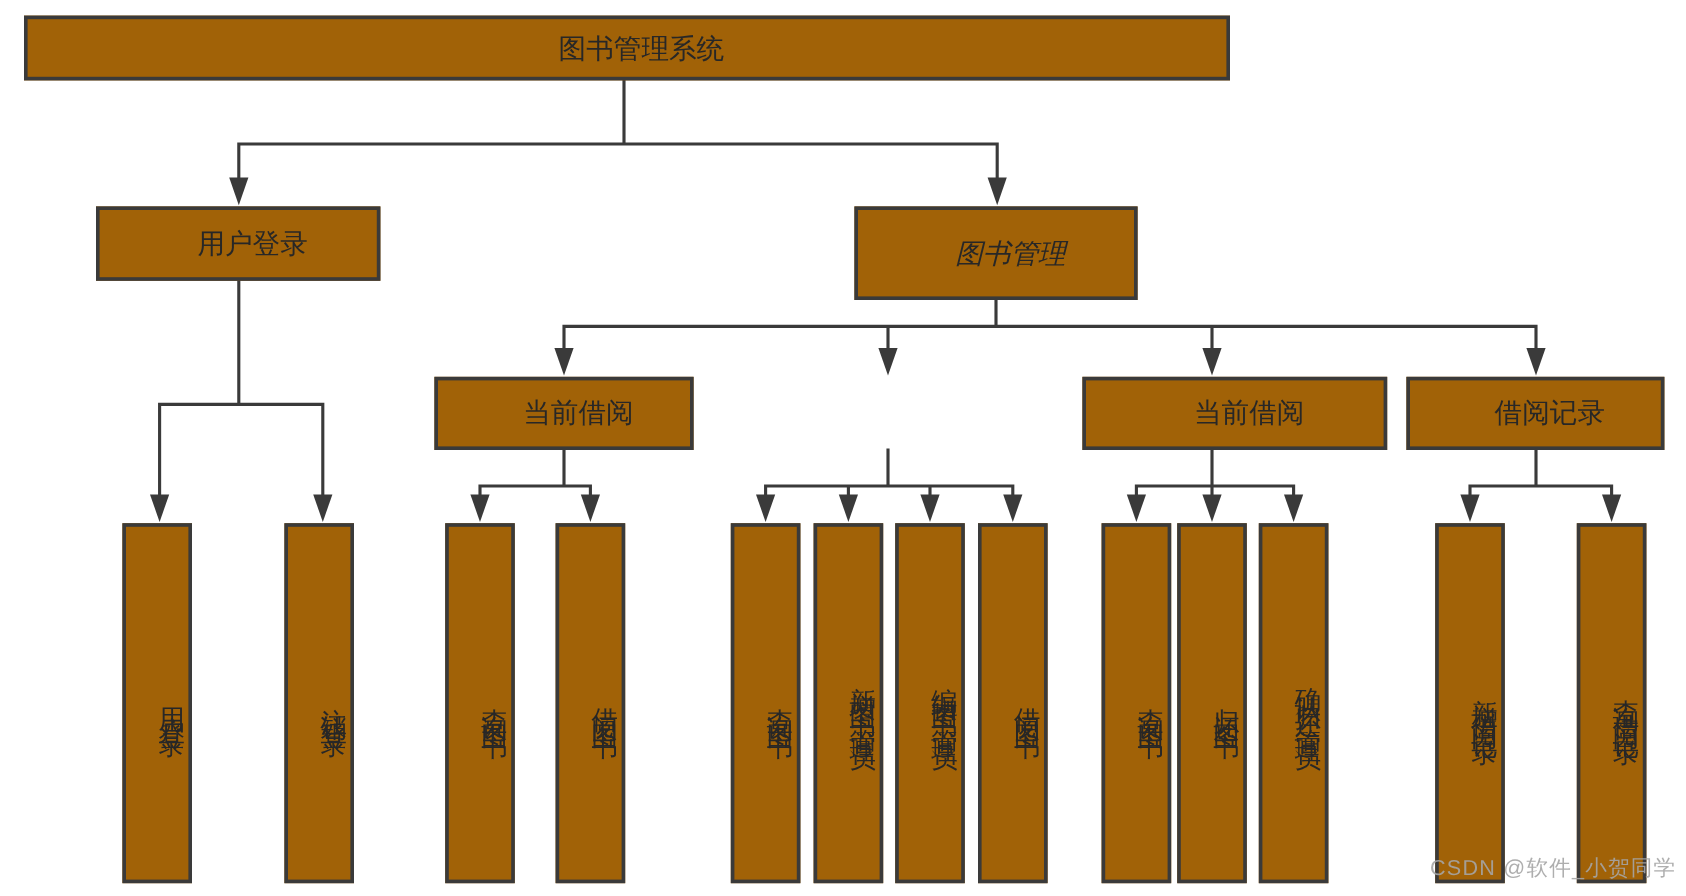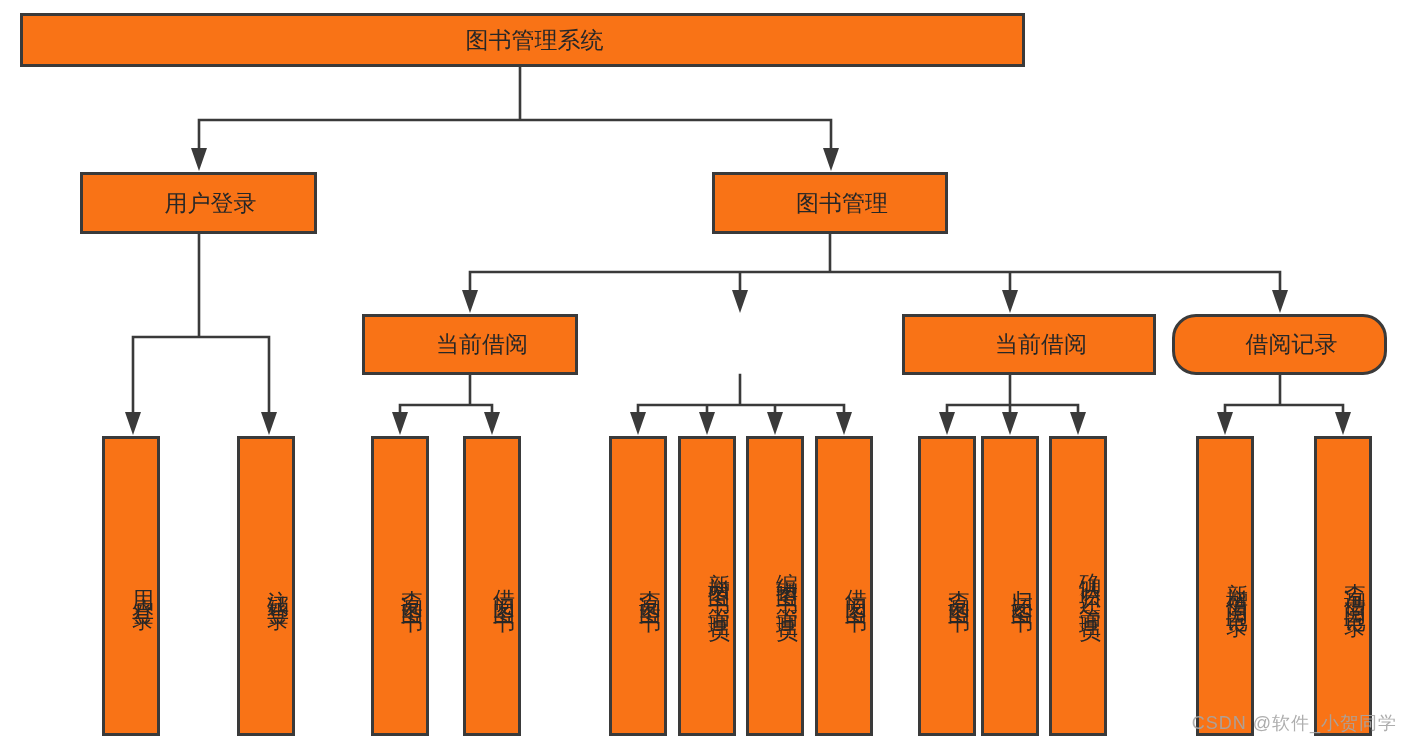--- a/index.html
+++ b/index.html
@@ -11,21 +11,21 @@
     position:relative;
     width:1405px;height:747px;
     background:#ffffff;
     font-family:"Liberation Sans","DejaVu Sans",sans-serif;
     overflow:hidden;
   }
   #wires{position:absolute;left:0;top:0;z-index:0;}
   .box{
     position:absolute;
     box-sizing:border-box;
-    background:#f97316;
+    background:#a16207;
     border:3px solid var(--line);
     display:flex;
     align-items:center;
     justify-content:center;
     z-index:1;
     padding-left:24px;
   }
   .box .lbl{
     color:var(--text);
     font-size:23px;
@@ -35,26 +35,26 @@
   .box.leaf .lbl{
     writing-mode:vertical-rl;
     font-size:22px;
     letter-spacing:7px;
     line-height:1;
   }
   
   #n-root{left:20px;top:13px;width:1005px;height:54px;}
   
   #n-l2-0{left:80px;top:172px;width:237px;height:62px;}
-  #n-l2-1{left:712px;top:172px;width:236px;height:62px;}
+  #n-l2-1{left:712px;top:172px;width:236px;height:78px;font-style:italic;}
   
   #n-l3-0{left:362px;top:314px;width:216px;height:61px;}
   #n-l3-1{left:632px;top:314px;width:216px;height:61px;}
   #n-l3-2{left:902px;top:314px;width:254px;height:61px;}
-  #n-l3-3{left:1172px;top:314px;width:215px;height:61px;border-radius:24px;}
+  #n-l3-3{left:1172px;top:314px;width:215px;height:61px;}
   
   .leaf{top:436px;width:58px;height:300px;}
   #n-leaf-0{left:102px;}
   #n-leaf-1{left:237px;}
   #n-leaf-2{left:371px;}
   #n-leaf-3{left:463px;}
   #n-leaf-4{left:609px;}
   #n-leaf-5{left:678px;}
   #n-leaf-6{left:746px;}
   #n-leaf-7{left:815px;}

